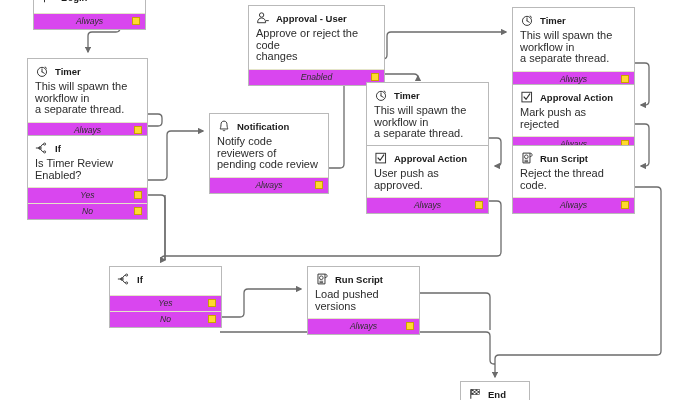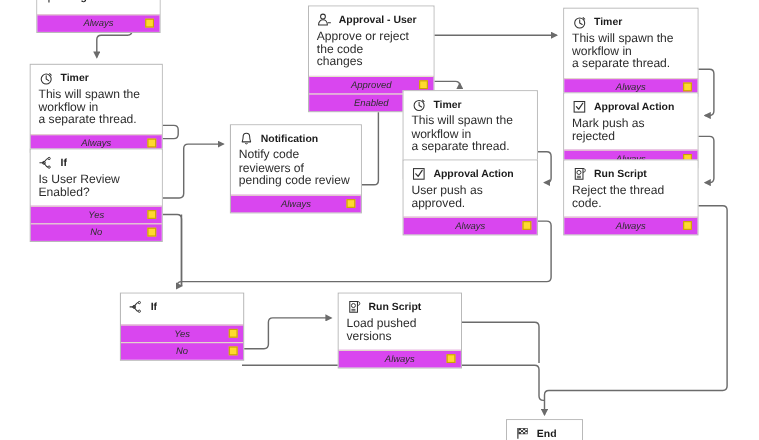--- a/index.html
+++ b/index.html
@@ -166,53 +166,52 @@
             <svg class="ico" viewBox="0 0 16 16">
               <path d="M1 8 H4.5" stroke="#333" stroke-width="1.1" fill="none"></path>
               <path d="M4.5 8 C 7 8 7 3.5 10 3.5" stroke="#333" stroke-width="1.1" fill="none"></path>
               <path d="M4.5 8 C 7 8 7 12.5 10 12.5" stroke="#333" stroke-width="1.1" fill="none"></path>
               <circle cx="5.6" cy="8" r="1.5" fill="none" stroke="#333" stroke-width="1"></circle>
               <circle cx="11" cy="3.5" r="1.2" fill="none" stroke="#333" stroke-width="1"></circle>
               <circle cx="11" cy="12.5" r="1.2" fill="none" stroke="#333" stroke-width="1"></circle>
             </svg>
             <span>If</span>
           </div>
-          <div class="node-desc">Is User Review Enabled?</div>
+          <div class="node-desc">Is Timer Review Enabled?</div>
         </div>
         <div class="port-row"><span>Yes</span><span class="port-sq"></span></div>
         <div class="port-row"><span>No</span><span class="port-sq"></span></div>
       </div>
       <div class="node" style="left: 209px; top: 113px; width: 120px;">
         <div class="node-body">
           <div class="node-title">
             <svg class="ico" viewBox="0 0 16 16">
               <path d="M8 2.4 C5.6 2.4 4.6 4.2 4.6 6.2 C4.6 9 3.6 11.4 3.6 11.4 H12.4 C12.4 11.4 11.4 9 11.4 6.2 C11.4 4.2 10.4 2.4 8 2.4 z" fill="none" stroke="#333" stroke-width="1.1" stroke-linejoin="round"></path>
               <path d="M6.7 12.6 a1.4 1.4 0 0 0 2.6 0" fill="none" stroke="#333" stroke-width="1"></path>
             </svg>
             <span>Notification</span>
           </div>
           <div class="node-desc">Notify code reviewers of
 pending code review</div>
         </div>
         <div class="port-row"><span>Always</span><span class="port-sq"></span></div>
       </div>
-      <div class="node" style="left: 248px; top: 5px; width: 115px; margin-left: 32px;">
+      <div class="node" style="left: 248px; top: 5px; width: 137px;">
         <div class="node-body">
           <div class="node-title">
             <svg class="ico" viewBox="0 0 16 16">
               <circle cx="6.4" cy="4.6" r="2.5" fill="none" stroke="#333" stroke-width="1.1"></circle>
               <path d="M1.8 13.4 C1.8 9.6 4 8 6.4 8 C8.8 8 11 9.6 11 13.4 z" fill="none" stroke="#333" stroke-width="1.1" stroke-linejoin="round"></path>
               <path d="M11.4 11 h3.2" stroke="#333" stroke-width="1.1"></path>
             </svg>
             <span>Approval - User</span>
           </div>
           <div class="node-desc">Approve or reject the code
 changes</div>
         </div>
-        <div class="port-row"><span>Approved</span><span class="port-sq"></span></div>
         <div class="port-row"><span>Enabled</span><span class="port-sq"></span></div>
       </div>
       <div class="node" style="left: 366px; top: 82px; width: 123px;">
         <div class="node-body">
           <div class="node-title">
             <svg class="ico" viewBox="0 0 16 16">
               <circle cx="8" cy="9" r="5.2" fill="none" stroke="#333" stroke-width="1.1"></circle>
               <path d="M8 9 V5.6 M8 9 l2.6 1.6" stroke="#333" stroke-width="1.1" fill="none" stroke-linecap="round"></path>
               <path d="M11.6 3.4 l1.6 1.5" stroke="#333" stroke-width="1.1" stroke-linecap="round"></path>
             </svg>

